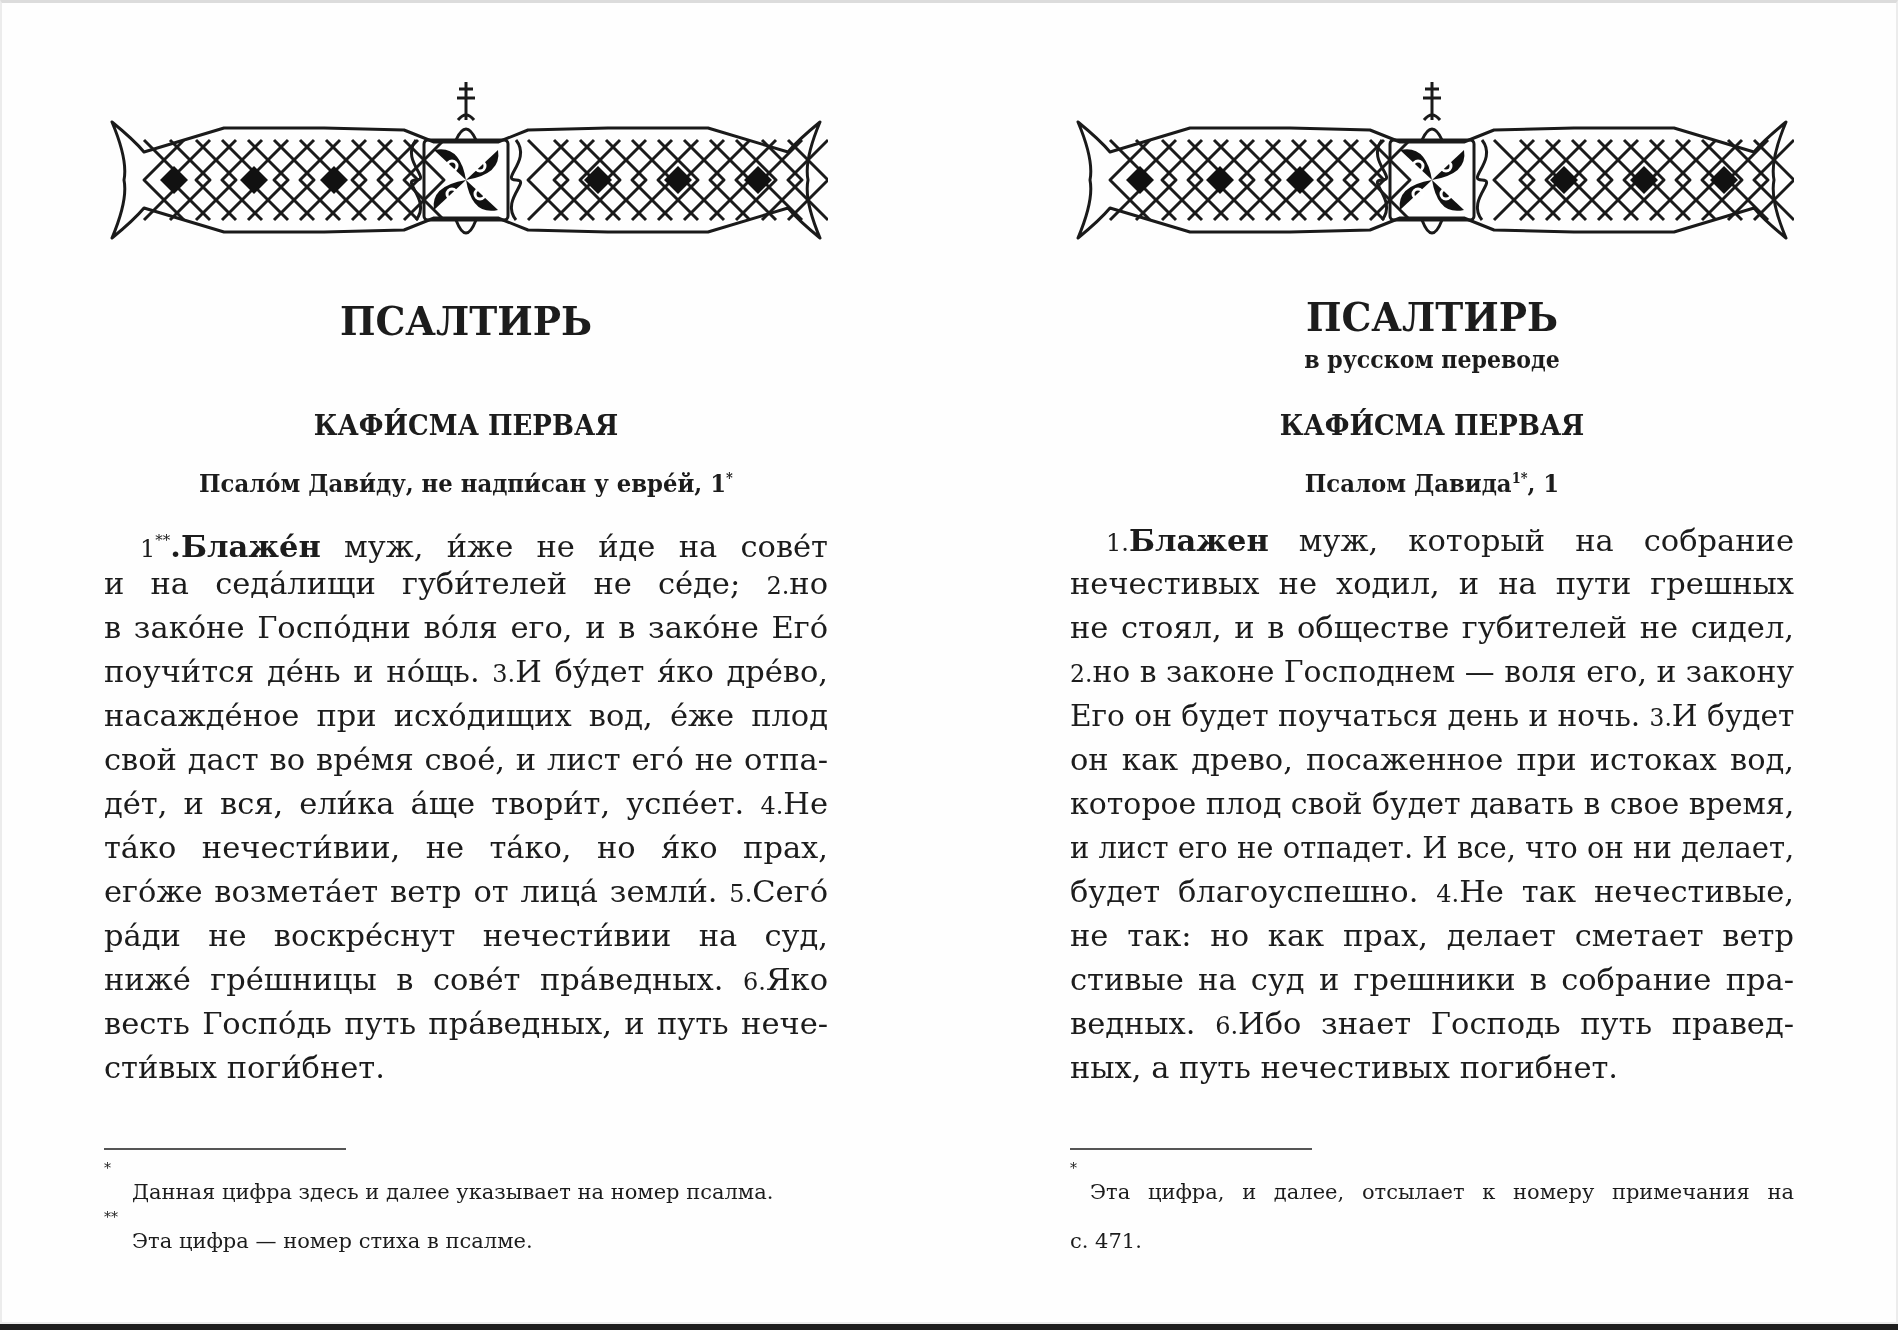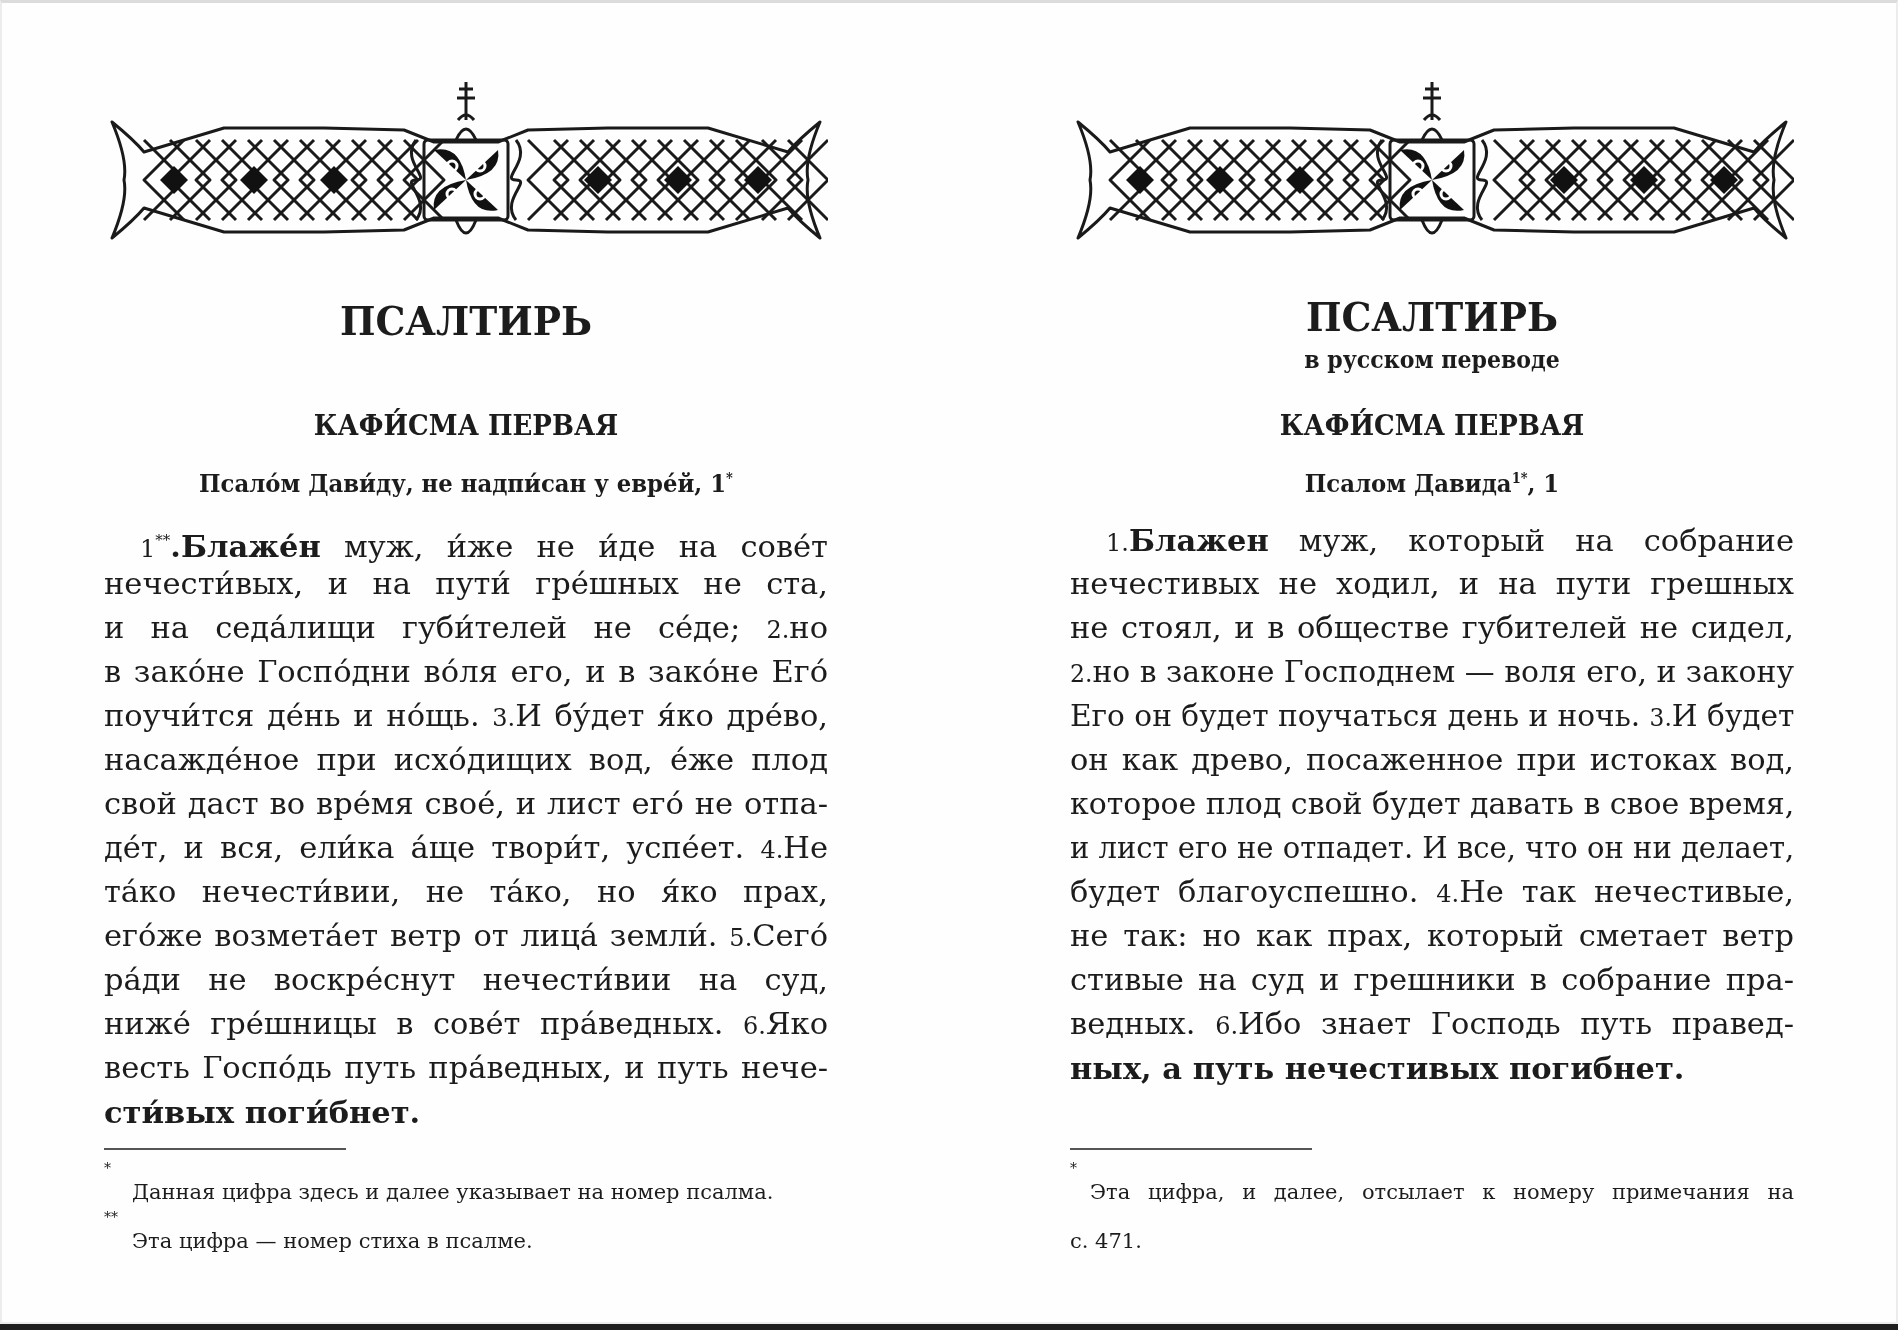--- a/index.html
+++ b/index.html
@@ -44,21 +44,21 @@
 
   .body-text {
     position: absolute; left: 0; top: 518px; width: 724px;
     font-size: 30.5px; line-height: 44px;
     text-align: justify; text-align-last: left;
   }
   .line {
     display: block; white-space: nowrap; text-align: justify; text-align-last: justify;
     width: 724px; height: 44px; transform-origin: left center;
   }
-  .line.last { text-align-last: left; font-weight: bold; }
+  .line.last { text-align-last: left; }
   .line.indent { padding-left: 36px; }
   .vn { font-size: 24px; }
   .b { font-weight: bold; }
   sup.fn { font-size: 15px; vertical-align: 12px; }
 
   .footnote-rule { position: absolute; top: 1148px; left: 0; width: 242px; height: 1.5px; background: #555; }
   .footnotes { position: absolute; top: 1158px; left: 0; width: 724px; font-size: 21px; line-height: 29px; }
   .fn-row { display: flex; white-space: nowrap; }
   .fn-mark { width: 28px; font-size: 14px; vertical-align: top; position: relative; top: -4px; }
   .fn-text { flex: 1; margin-top: 20px; }
@@ -149,21 +149,20 @@
           <line x1="353" y1="18" x2="371" y2="18"></line>
           <path d="M354 40 Q362 30 370 40"></path>
         </g>
       </svg>
     </div>
   <div class="title">ПСАЛТИРЬ</div>
   <div class="kathisma">КАФИ́СМА ПЕРВАЯ</div>
   <div class="psalm-head"><span>Псало́м Дави́ду, не надпи́сан у евре́й, 1</span><sup>*</sup></div>
   <div class="body-text">
       <span class="line indent"><span class="vn">1</span><sup class="fn">**</sup><span class="b">.Блаже́н</span><span> муж, и́же не и́де на сове́т</span></span>
-      <span class="line"><span>нечести́вых, и на пути́ гре́шных не ста,</span></span>
       <span class="line"><span>и на седа́лищи губи́телей не се́де; </span><span class="vn">2.</span><span>но</span></span>
       <span class="line"><span>в зако́не Госпо́дни во́ля его, и в зако́не Его́</span></span>
       <span class="line"><span>поучи́тся де́нь и но́щь. </span><span class="vn">3.</span><span>И бу́дет я́ко дре́во,</span></span>
       <span class="line"><span>насажде́ное при исхо́дищих вод, е́же плод</span></span>
       <span class="line"><span>свой даст во вре́мя свое́, и лист его́ не отпа-</span></span>
       <span class="line"><span>де́т, и вся, ели́ка а́ще твори́т, успе́ет. </span><span class="vn">4.</span><span>Не</span></span>
       <span class="line"><span>та́ко нечести́вии, не та́ко, но я́ко прах,</span></span>
       <span class="line"><span>его́же возмета́ет ветр от лица́ земли́. </span><span class="vn">5.</span><span>Сего́</span></span>
       <span class="line"><span>ра́ди не воскре́снут нечести́вии на суд,</span></span>
       <span class="line"><span>ниже́ гре́шницы в сове́т пра́ведных. </span><span class="vn">6.</span><span>Яко</span></span>
@@ -271,21 +270,21 @@
   <div class="body-text">
       <span class="line indent"><span class="vn">1.</span><span class="b">Блажен</span><span> муж, который на собрание</span></span>
       <span class="line"><span>нечестивых не ходил, и на пути грешных</span></span>
       <span class="line"><span>не стоял, и в обществе губителей не сидел,</span></span>
       <span class="line" style="transform: scaleX(0.978378); width: 740px;"><span class="vn">2.</span><span>но в законе Господнем — воля его, и закону</span></span>
       <span class="line" style="transform: scaleX(0.970509); width: 746px;"><span>Его он будет поучаться день и ночь. </span><span class="vn">3.</span><span>И будет</span></span>
       <span class="line"><span>он как древо, посаженное при истоках вод,</span></span>
       <span class="line" style="transform: scaleX(0.982361); width: 737px;"><span>которое плод свой будет давать в свое время,</span></span>
       <span class="line" style="transform: scaleX(0.95138); width: 761px;"><span>и лист его не отпадет. И все, что он ни делает,</span></span>
       <span class="line"><span>будет благоуспешно. </span><span class="vn">4.</span><span>Не так нечестивые,</span></span>
-      <span class="line"><span>не так: но как прах, который сметает ветр</span></span>
+      <span class="line"><span>не так: но как прах, делает сметает ветр</span></span>
       <span class="line"><span>стивые на суд и грешники в собрание пра-</span></span>
       <span class="line"><span>ведных. </span><span class="vn">6.</span><span>Ибо знает Господь путь правед-</span></span>
       <span class="line last"><span>ных, а путь нечестивых погибнет.</span></span>
     </div>
   <div class="footnote-rule"></div>
   <div class="footnotes">
       <div class="fn-row justify">
         <span class="fn-mark" style="width: 20px;">*</span>
         <span class="fn-text">Эта цифра, и далее, отсылает к номеру примечания на</span>
       </div>

